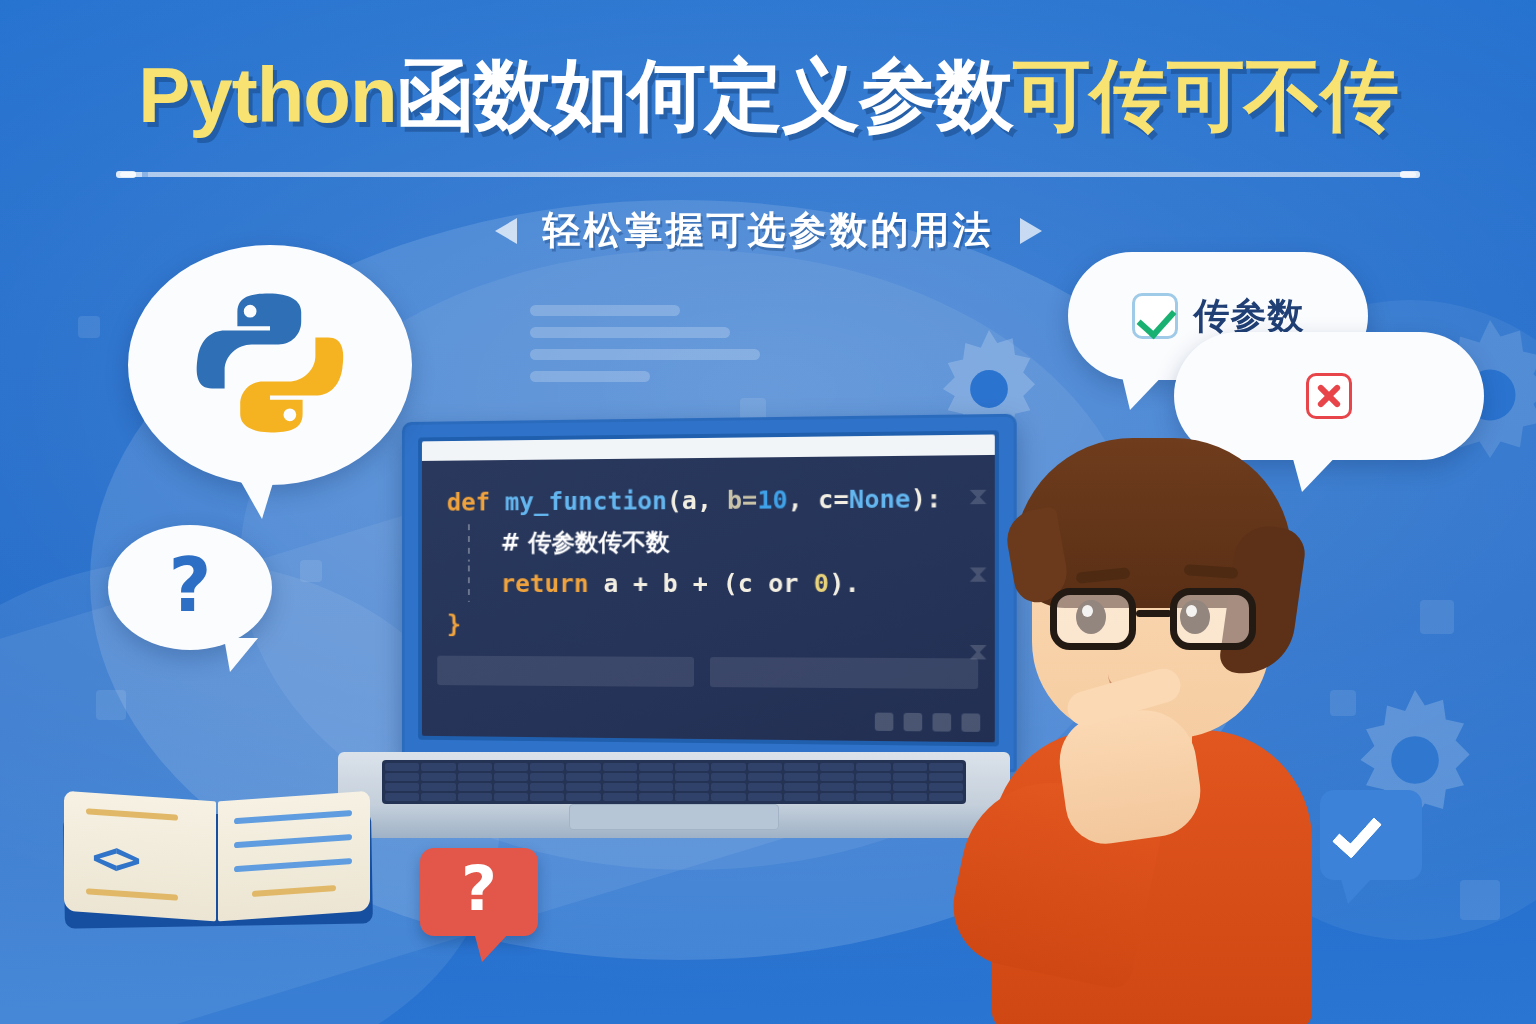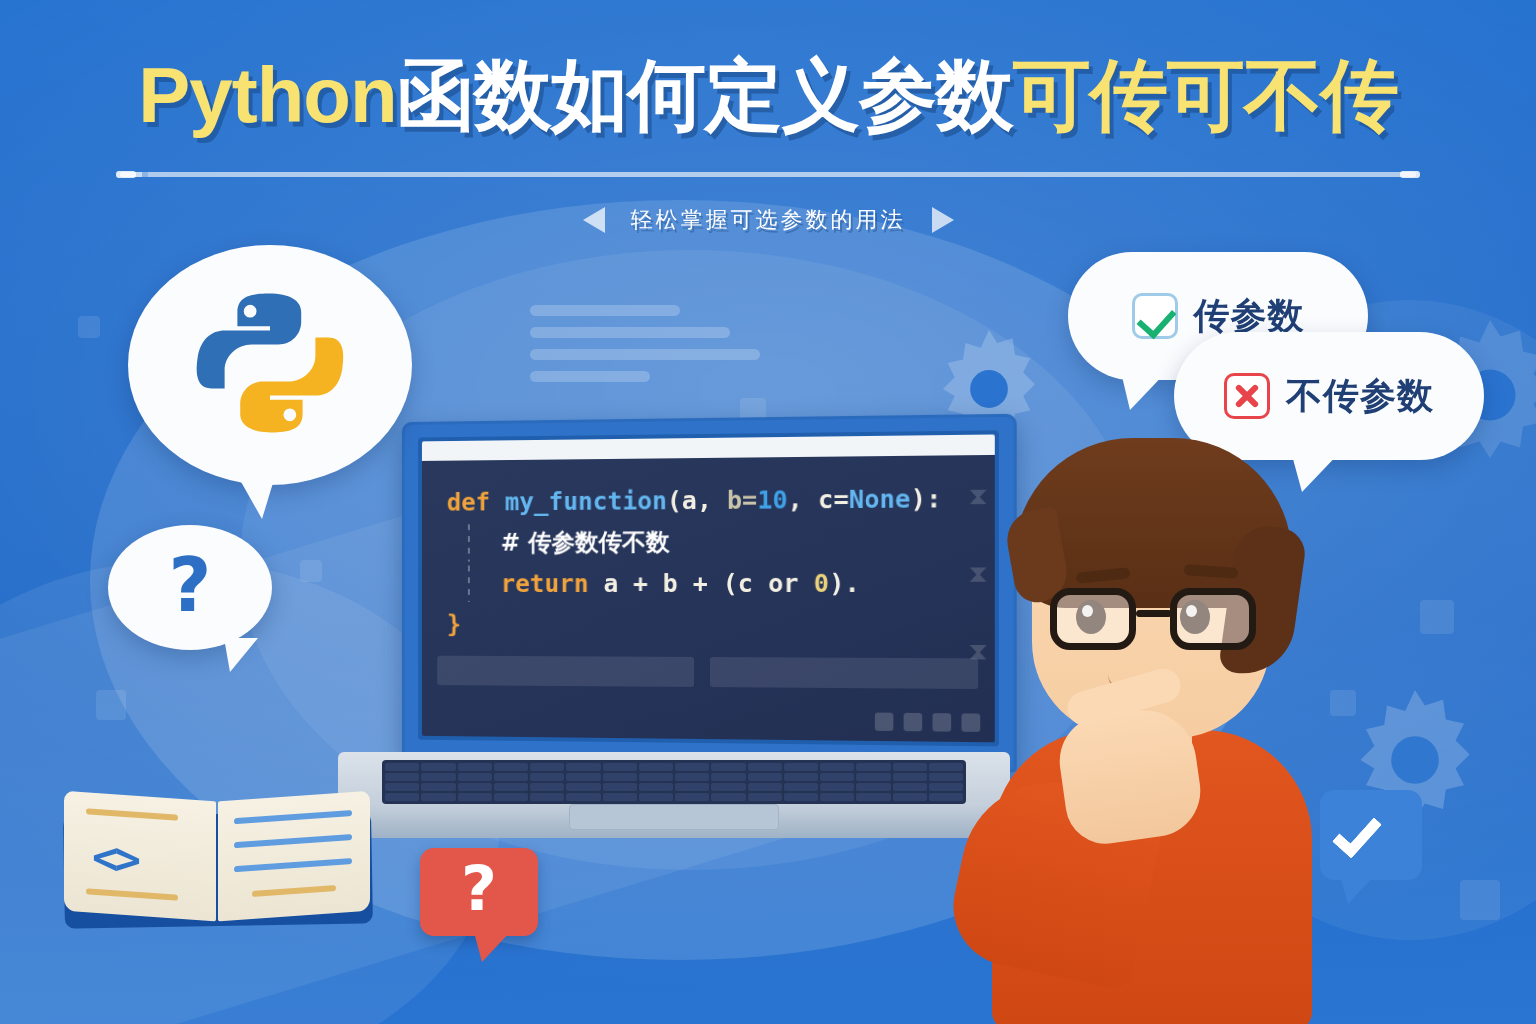--- a/index.html
+++ b/index.html
@@ -69,21 +69,21 @@
     content:""; position:absolute; top:-1px; width:20px; height:7px;
     background:rgba(255,255,255,.85); border-radius:3px;
   }
   #divider:before{ left:-4px; } #divider:after{ right:-4px; }
 
   #subtitle-wrap{
     position:absolute; left:0; top:205px; width:100%;
     display:flex; align-items:center; justify-content:center; gap:26px;
   }
   #subtitle{
-    color:#ffffff; font-size:22px; font-weight:normal; letter-spacing:3px;
+    color:#ffffff; font-size:38px; font-weight:bold; letter-spacing:3px;
     text-shadow:2px 3px 0 rgba(16,58,112,.35);
   }
   .tri{ width:0;height:0; border-top:13px solid transparent; border-bottom:13px solid transparent;}
   .tri.l{ border-right:22px solid rgba(255,255,255,.72); }
   .tri.r{ border-left:22px solid rgba(255,255,255,.72); }
 
   
   #laptop{ position:absolute; left:338px; top:418px; width:672px; height:420px; }
   .lid{
     position:absolute; left:56px; top:0; width:616px; height:350px;
@@ -549,21 +549,20 @@
     <div class="bubrow">
       <div class="chk-box"></div>
       <div class="bubtext">传参数</div>
     </div>
   </div>
 
   <div class="bub" id="nopass-bubble">
     <div class="tail"></div>
     <div class="bubrow">
       <div class="x-box"></div>
-      <div class="bubtext">不传参数</div>
     </div>
   </div>
 
 
   <div id="red-q">
     <span>?</span>
     <div class="tail"></div>
   </div>
 
   <div id="blue-chk">

